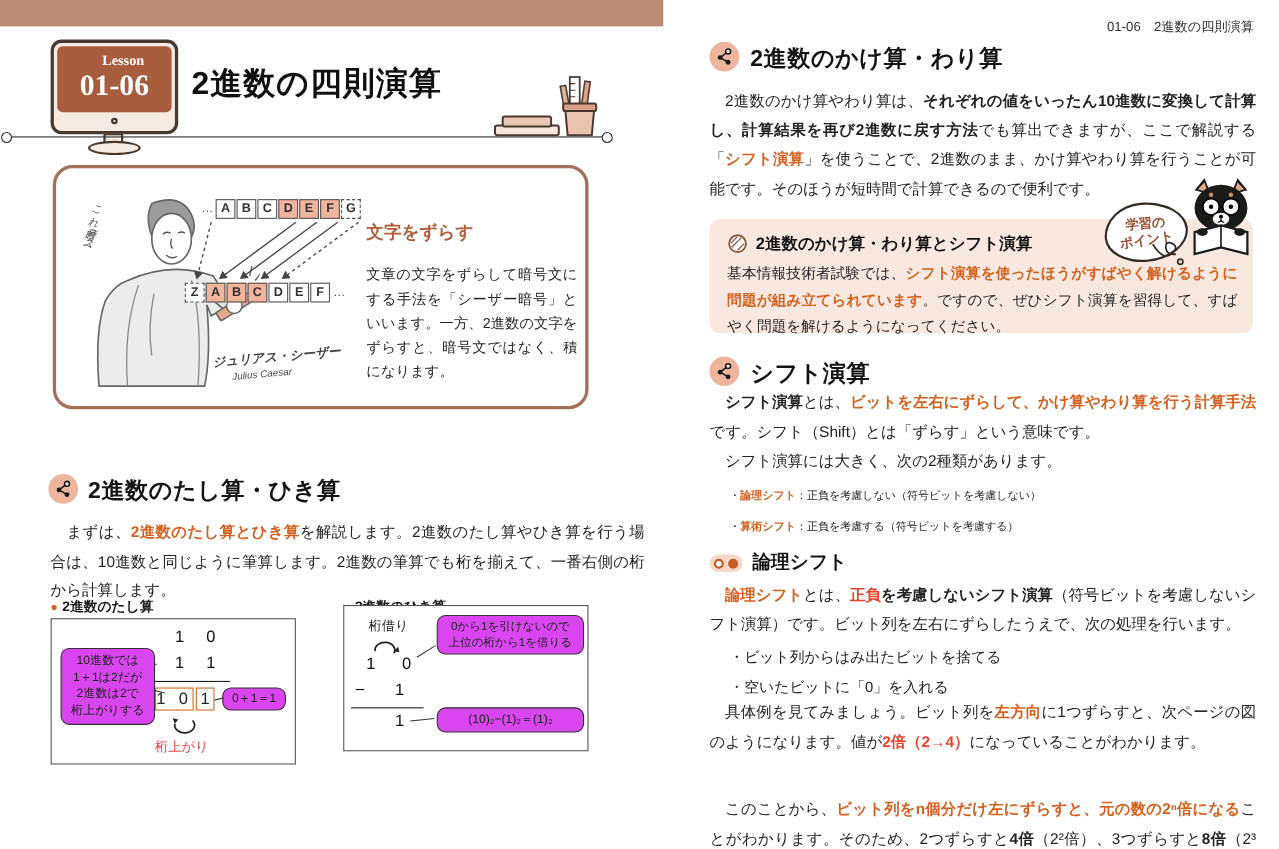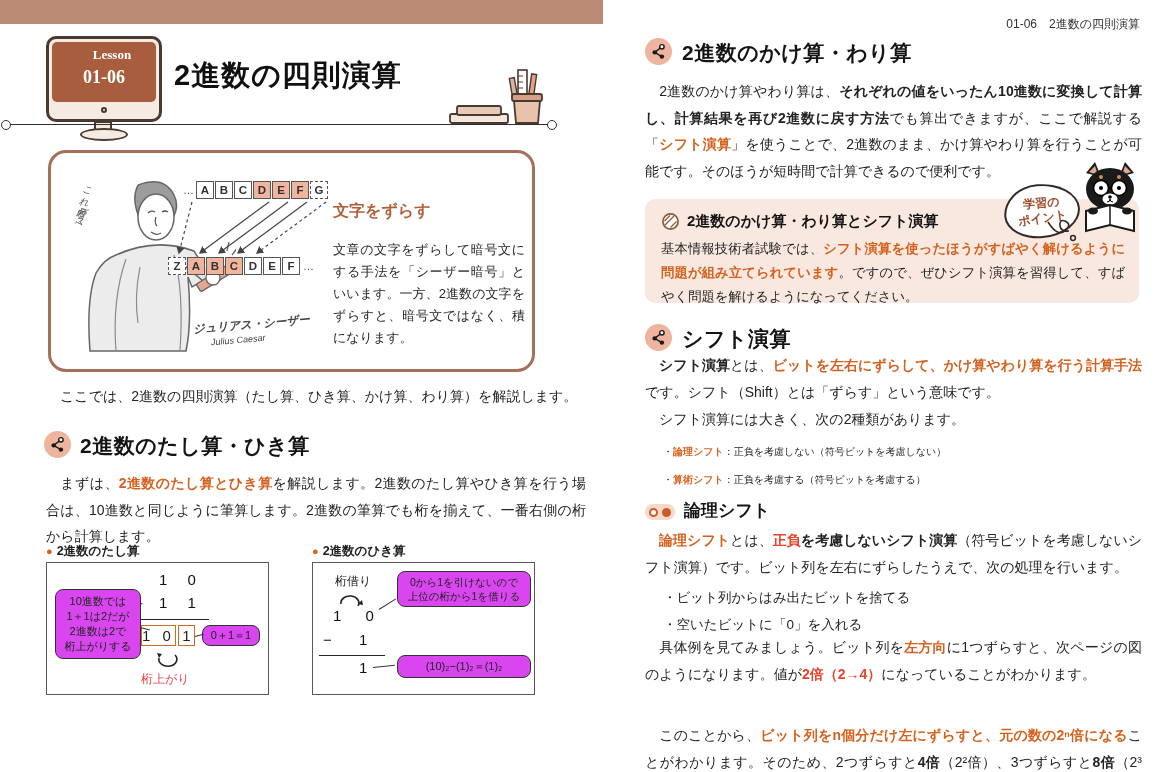--- a/index.html
+++ b/index.html
@@ -46,21 +46,21 @@
 <body>
 
 <div id="spread">
 
   <div class="abs" style="left:0;top:0;width:603px;height:24px;background:var(--band);"></div>
 
   <div class="abs" style="left:46px;top:36px;width:118px;height:100px;">
     <div class="abs" style="left:0;top:0;width:116px;height:86px;background:var(--cream);border:3px solid var(--brown-dark);border-radius:10px;">
       <div class="abs" style="left:3px;top:3px;width:104px;height:60px;background:var(--screen);border-radius:5px;text-align:center;">
         <div style="font-family:'Liberation Serif','DejaVu Serif',serif;font-weight:700;color:#fff;font-size:13px;margin-top:5px;padding-left:16px;">Lesson</div>
-        <div style="font-family:'Liberation Serif','DejaVu Serif',serif;font-weight:700;color:#fff;font-size:18px;line-height:28px;">01-06</div>
+        <div style="font-family:'Liberation Serif','DejaVu Serif',serif;font-weight:700;color:#fff;font-size:27px;line-height:28px;">01-06</div>
       </div>
       <div class="abs" style="left:52px;top:68px;width:6px;height:6px;border-radius:50%;border:2px solid var(--brown-dark);background:var(--cream);"></div>
     </div>
     <div class="abs" style="left:48px;top:85px;width:18px;height:10px;background:var(--cream);border:2.5px solid var(--brown-dark);"></div>
     <div class="abs" style="left:34px;top:92px;width:48px;height:13px;background:var(--cream);border:2.5px solid var(--brown-dark);border-radius:50%;"></div>
   </div>
 
   <div class="abs" style="left:174px;top:56px;font-size:29px;font-weight:700;color:#101010;letter-spacing:1px;">2進数の四則演算</div>
 
   <div class="abs" style="left:6px;top:124px;width:548px;border-top:1.6px solid #2e2e2e;"></div>
@@ -135,21 +135,20 @@
       <line x1="275" y1="49" x2="206" y2="100" stroke="#444" stroke-width="1.2" stroke-dasharray="3,3" marker-end="url(#ah)"></line>
     </svg>
 
     <div class="abs hand" style="left:142px;top:164px;font-size:11.5px;transform:rotate(-5deg);font-weight:700;">ジュリアス・シーザー</div>
     <div class="abs hand" style="left:160px;top:182px;font-size:9px;transform:rotate(-5deg);">Julius Caesar</div>
 
     <div class="abs" style="left:282px;top:48px;font-size:16px;font-weight:700;color:#b05f38;">文字をずらす</div>
     <div class="abs" style="left:282px;top:86px;width:192px;font-size:13px;line-height:22px;text-align:justify;color:#262626;">文章の文字をずらして暗号文にする手法を「シーザー暗号」といいます。一方、2進数の文字をずらすと、暗号文ではなく、積になります。</div>
   </div>
 
-  <div class="abs body-text" style="left:46px;top:383px;width:540px;">　ここでは、2進数の四則演算（たし算、ひき算、かけ算、わり算）を解説します。</div>
 
   <div class="abs section-icon" style="left:44px;top:431px;">
     <svg width="17" height="17" viewBox="0 0 20 20">
       <line x1="5.5" y1="11" x2="14" y2="4.5" stroke="#1a1a1a" stroke-width="1.6"></line>
       <line x1="5.5" y1="11" x2="14" y2="16" stroke="#1a1a1a" stroke-width="1.6"></line>
       <circle cx="5.5" cy="11" r="2.6" fill="#1a1a1a"></circle>
       <circle cx="14" cy="16" r="2.6" fill="#1a1a1a"></circle>
       <circle cx="14" cy="4.5" r="2.6" fill="#fff" stroke="#1a1a1a" stroke-width="1.7"></circle>
     </svg>
   </div>
@@ -180,21 +179,21 @@
     <svg class="abs" style="left:104px;top:88px;" width="30" height="18" viewBox="0 0 30 18">
       <path d="M24,4 a9,7 0 1 1 -16,3" fill="none" stroke="#222" stroke-width="1.6"></path>
       <path d="M8,7 l-2,-5 5,1 z" fill="#222"></path>
     </svg>
     <div class="abs" style="left:94px;top:108px;font-size:12px;color:#ef4444;">桁上がり</div>
   </div>
 
   <div class="abs fig-label" style="left:312px;top:543px;">
     <span class="dot">●</span><span>2進数のひき算</span>
   </div>
-  <div class="abs fig-box" style="left:312px;top:562px;width:223px;height:133px;">
+  <div class="abs fig-box" style="left:312px;top:550px;width:223px;height:133px;">
     <div class="abs" style="left:22px;top:10px;font-size:12px;color:#1c1c1c;">桁借り</div>
     <svg class="abs" style="left:24px;top:27px;" width="28" height="16" viewBox="0 0 28 16">
       <path d="M4,14 a9,7 0 1 1 17,2" fill="none" stroke="#222" stroke-width="1.6"></path>
       <path d="M21,14 l4,-4 1,5 z" fill="#222"></path>
     </svg>
     <div class="abs digits" style="left:20px;top:44px;letter-spacing:10px;">1 0</div>
     <div class="bubble" style="left:84px;top:8px;width:134px;padding:3px 3px;font-size:10.5px;line-height:14px;">
         <div>0から1を引けないので</div>
         <div>上位の桁から1を借りる</div>
       </div>

